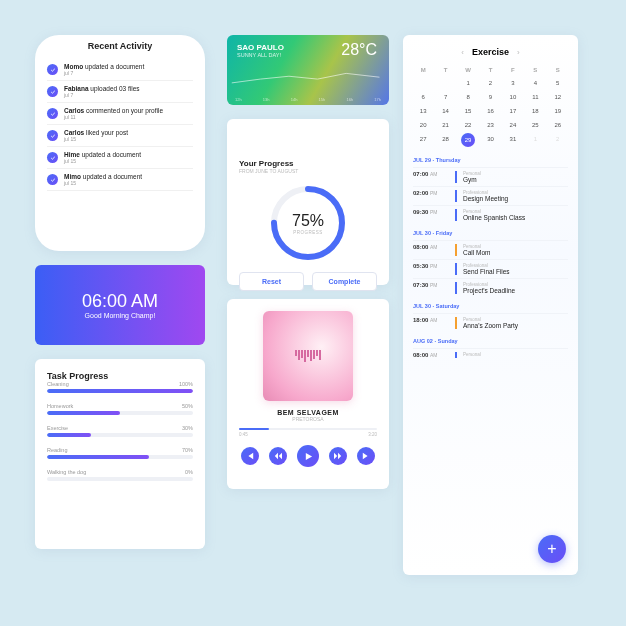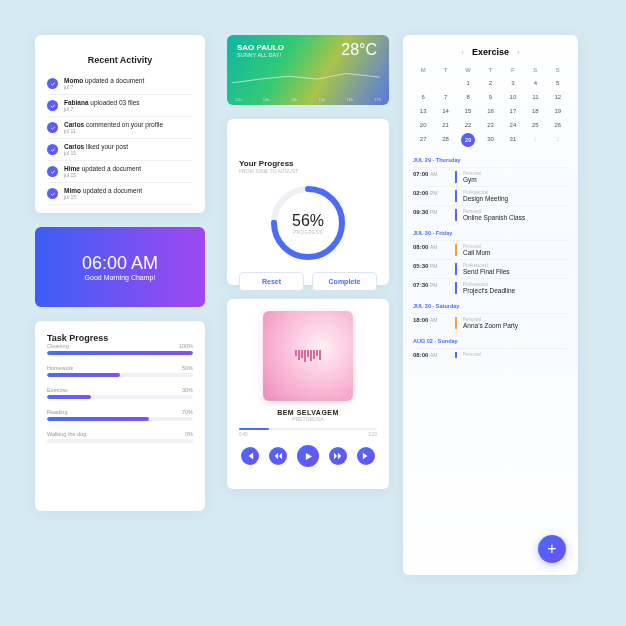--- a/index.html
+++ b/index.html
@@ -2,21 +2,21 @@
 <html><head>
 <meta charset="utf-8">
 <style>
 * { margin: 0; padding: 0; box-sizing: border-box; font-family: -apple-system, BlinkMacSystemFont, 'Segoe UI', Arial, sans-serif; }
 body { background: #d6eaf2; width: 626px; height: 626px; padding: 35px; display: grid; grid-template-columns: 170px 170px 175px; gap: 14px; align-content: start; }
 .card { background: #fff; border-radius: 6px; box-shadow: 0 2px 12px rgba(130,150,180,0.15); }
 .col1 { display: flex; flex-direction: column; gap: 14px; }
 .col2 { display: flex; flex-direction: column; gap: 14px; padding-left: 8px; }
 
 
-.activity { padding: 20px 12px; height: 178px; overflow: hidden; }
+.activity { padding: 6px 12px; height: 216px; overflow: hidden; border-radius: 24px; }
 .activity h3 { font-size: 9px; font-weight: 600; text-align: center; margin-bottom: 8px; color: #222; }
 .act-item { display: flex; align-items: center; gap: 6px; padding: 4px 0; border-bottom: 1px solid #f0f0f0; }
 .act-check { width: 11px; height: 11px; border-radius: 50%; background: linear-gradient(135deg,#4a6cf7,#6b4ef7); display: flex; align-items: center; justify-content: center; flex-shrink: 0; }
 .act-check svg { width: 6px; height: 6px; }
 .act-text { flex: 1; }
 .act-text .line1 { font-size: 6.5px; color: #222; }
 .act-text .line1 b { font-weight: 700; }
 .act-text .line2 { font-size: 5px; color: #999; }
 
 
@@ -244,21 +244,21 @@
   <div class="card progress-card">
     <h4>Your Progress</h4>
     <div class="sub">FROM JUNE TO AUGUST</div>
     <div class="donut-wrap">
       <div class="donut">
         <svg width="82" height="82">
             <circle cx="41" cy="41" r="34" fill="none" stroke="#eef0f5" stroke-width="6"></circle>
             <circle id="donut-arc" cx="41" cy="41" r="34" fill="none" stroke="#4a6cf7" stroke-width="6" stroke-linecap="round" stroke-dasharray="160.22122533307945 213.62830044410595"></circle>
           </svg>
         <div class="donut-center">
-          <div class="pct">56%</div>
+          <div class="pct">75%</div>
           <div class="lbl">PROGRESS</div>
         </div>
       </div>
     </div>
     <div class="prog-btns">
       <button>Reset</button>
       <button>Complete</button>
     </div>
   </div>
 

